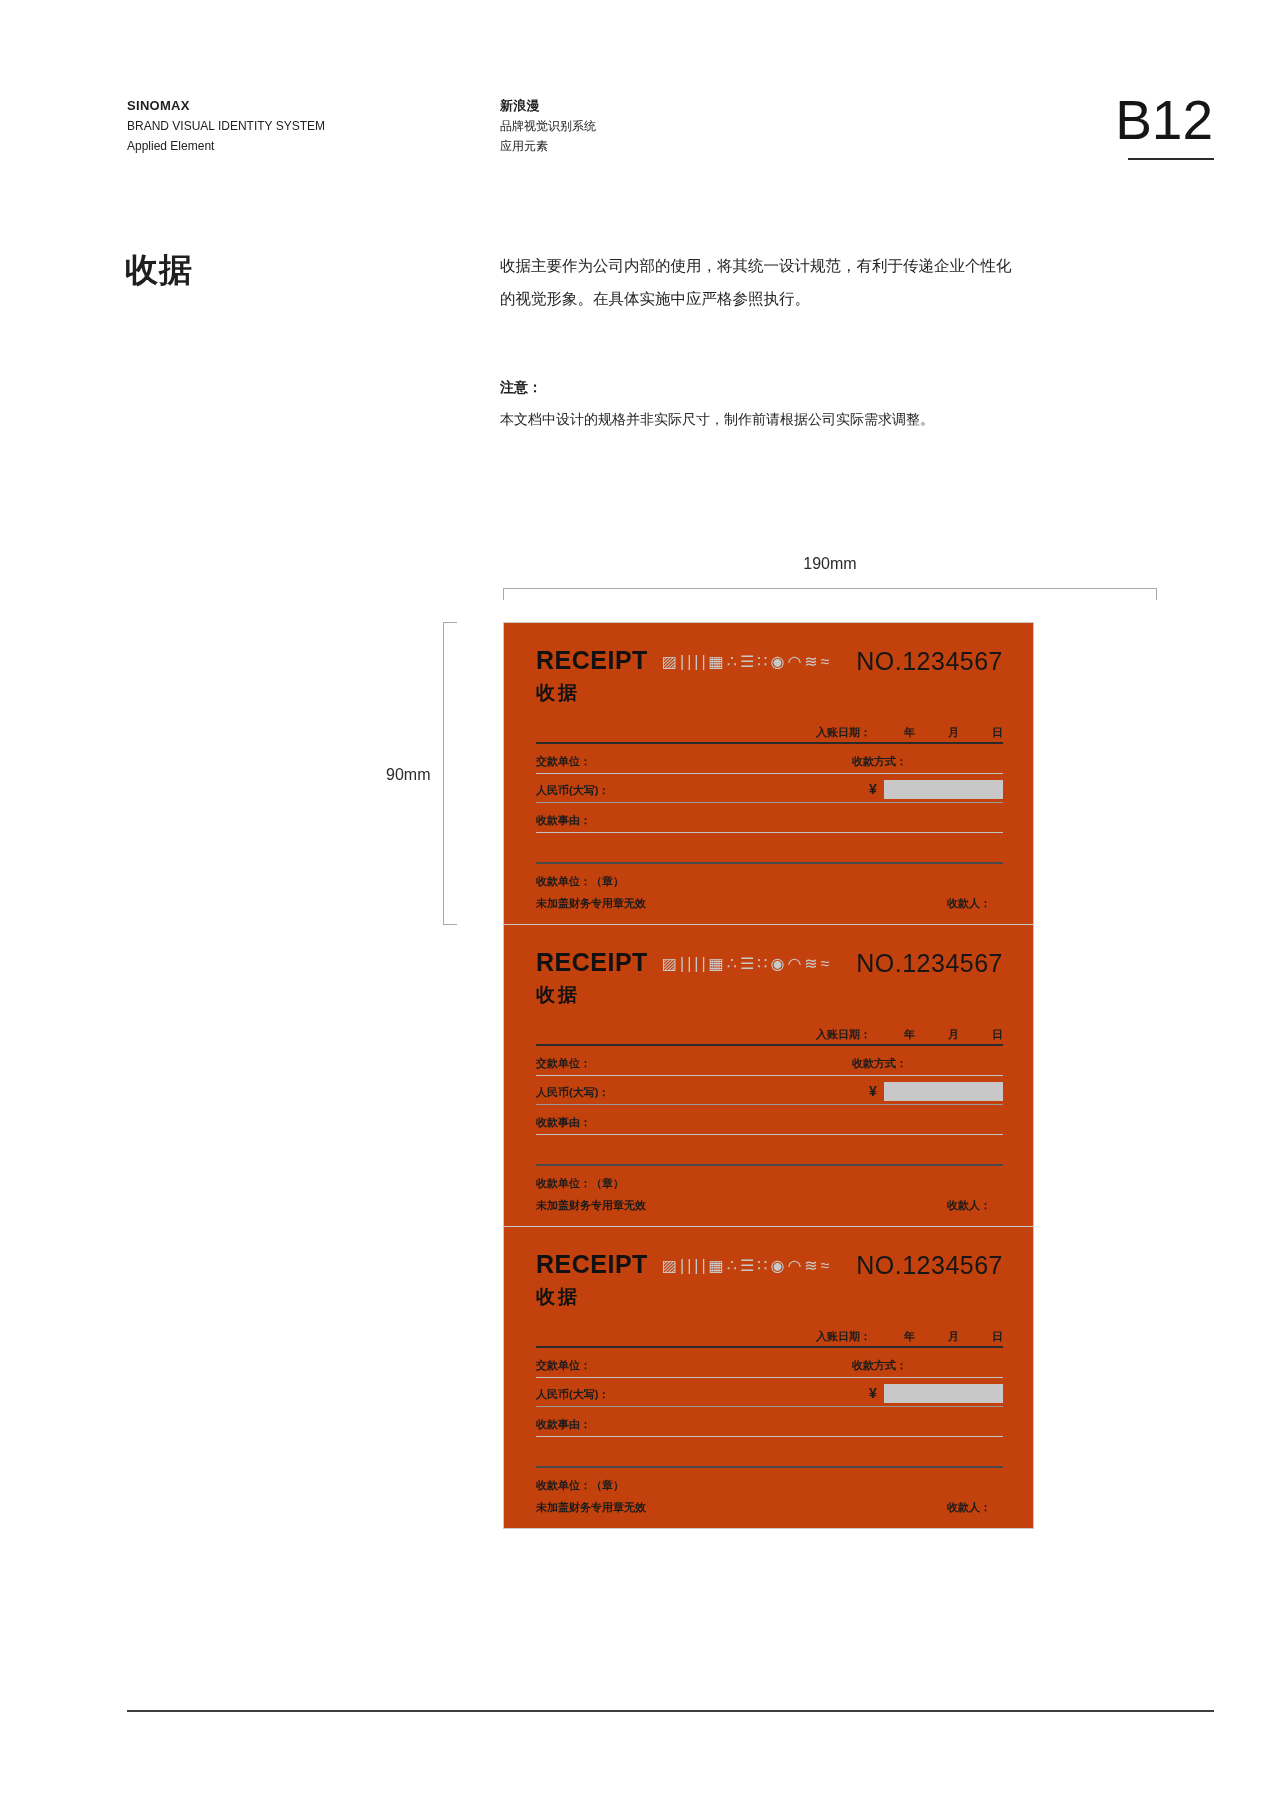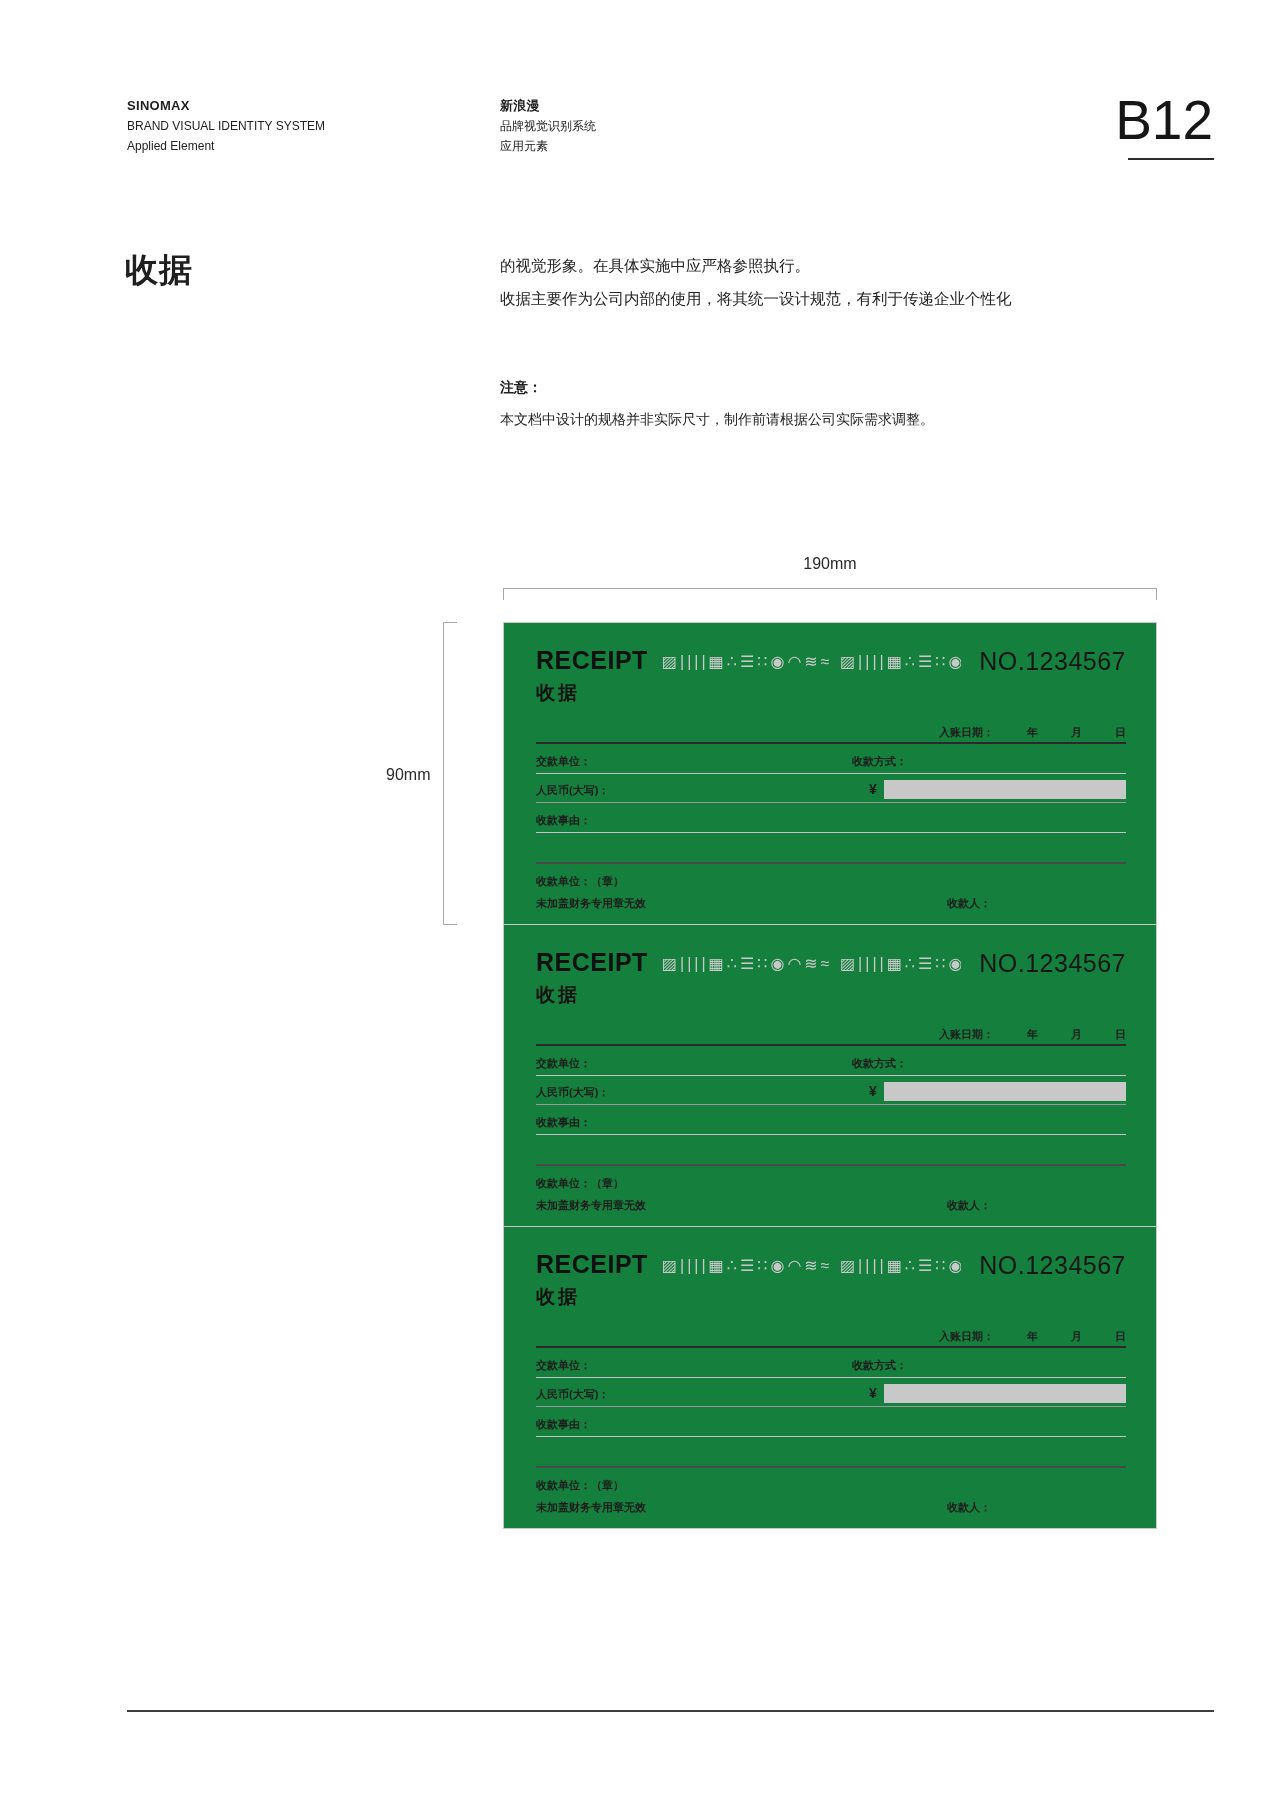--- a/index.html
+++ b/index.html
@@ -21,21 +21,21 @@
   .note-title{font-size:14px;font-weight:700;}
   .note-body{font-size:14px;white-space:nowrap;color:#242424;}
 
   
   .dim-label{font-size:16px;color:#2a2a2a;}
   .bracket-h{border-top:1px solid #a8a8a8;border-left:1px solid #a8a8a8;border-right:1px solid #a8a8a8;}
   .bracket-v{border-left:1px solid #a8a8a8;border-top:1px solid #a8a8a8;border-bottom:1px solid #a8a8a8;}
 
   
   .cards{position:absolute;left:503px;top:622px;width:654px;}
-  .card{position:relative;width:654px;height:303px;background:#15803d;border:1px solid #c9c9c9;
+  .card{position:relative;width:531px;height:303px;background:#c2410c;border:1px solid #c9c9c9;
         box-sizing:border-box;margin-top:-1px;padding-left:32px;}
   .card:first-child{margin-top:0;}
   .r-head{position:absolute;top:24px;left:32px;right:30px;display:flex;align-items:flex-start;}
   .r-title-en{font-size:25px;font-weight:700;letter-spacing:.5px;line-height:1.05;color:#111;}
   .r-title-cn{font-size:19px;font-weight:700;letter-spacing:3px;margin-top:7px;color:#111;}
   .r-pattern{flex:1;margin:5px 18px 0 14px;color:#c9c9c9;font-size:16px;letter-spacing:3px;
              white-space:nowrap;overflow:hidden;}
   .r-number{font-size:25px;font-weight:400;letter-spacing:.5px;color:#161616;}
   .r-date{position:absolute;top:102px;right:30px;display:flex;font-size:11px;font-weight:700;color:#1c1c1c;}
   .r-date .du{margin-left:33px;}
@@ -66,22 +66,22 @@
     <div class="hdr-sub">品牌视觉识别系统</div>
     <div class="hdr-sub">应用元素</div>
   </div>
 
   <div class="abs page-code" style="right:67px;top:93px;">B12</div>
   <div class="abs code-rule" style="left:1128px;top:158px;width:86px;"></div>
 
   <div class="abs doc-title" style="left:125px;top:248px;">收据</div>
 
   <div class="abs intro" style="left:500px;top:249px;">
+    <div>收据主要作为公司内部的使用，将其统一设计规范，有利于传递企业个性化</div>
     <div>的视觉形象。在具体实施中应严格参照执行。</div>
-    <div>收据主要作为公司内部的使用，将其统一设计规范，有利于传递企业个性化</div>
   </div>
 
 
   <div class="abs note-title" style="left:500px;top:379px;">注意：</div>
   <div class="abs note-body" style="left:500px;top:411px;">本文档中设计的规格并非实际尺寸，制作前请根据公司实际需求调整。</div>
 
   <div class="abs dim-label" style="left:503px;top:555px;width:654px;text-align:center;">190mm</div>
   <div class="abs bracket-h" style="left:503px;top:588px;width:652px;height:11px;"></div>
 
   <div class="abs dim-label" style="left:386px;top:766px;">90mm</div>

